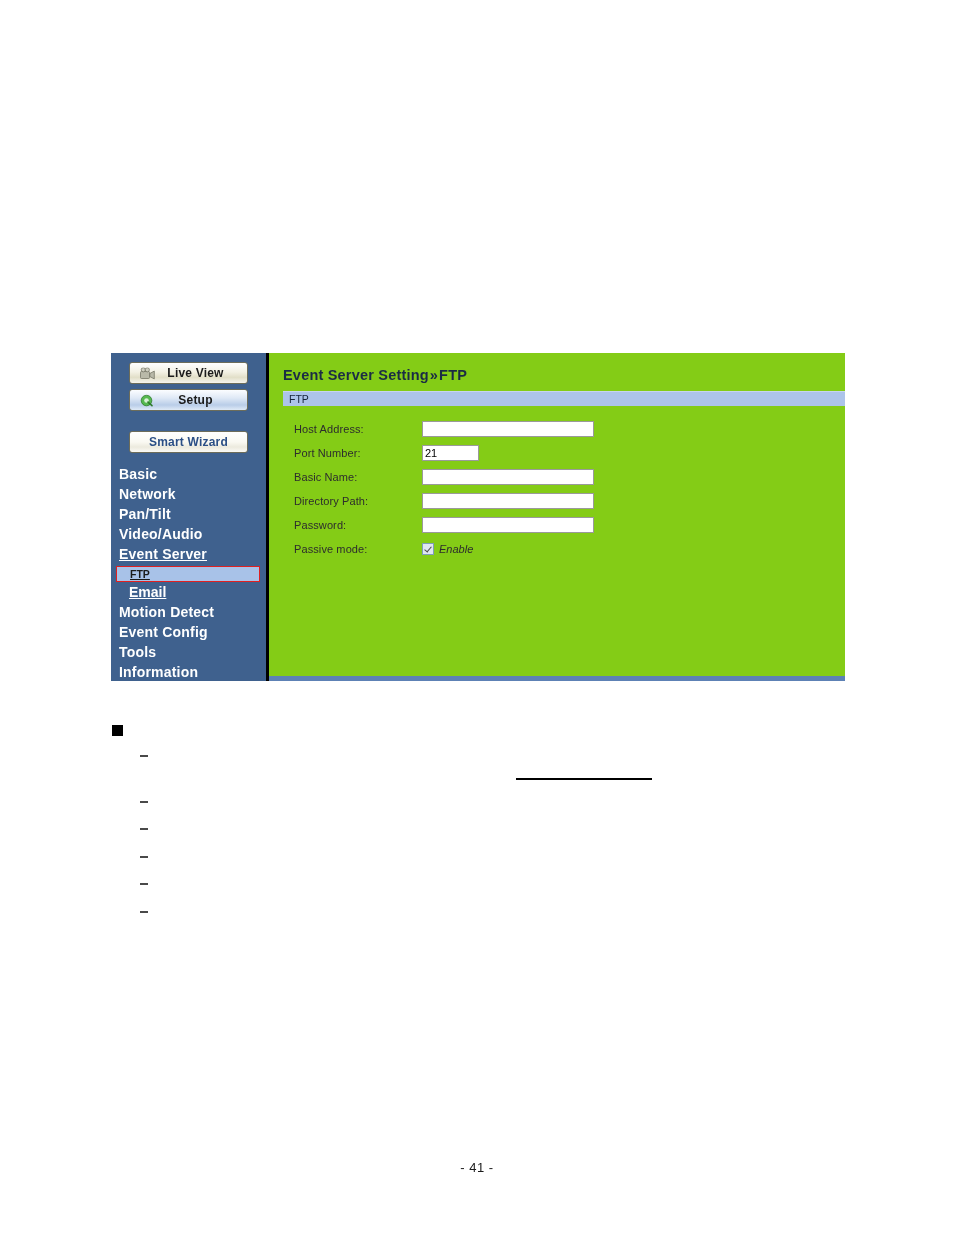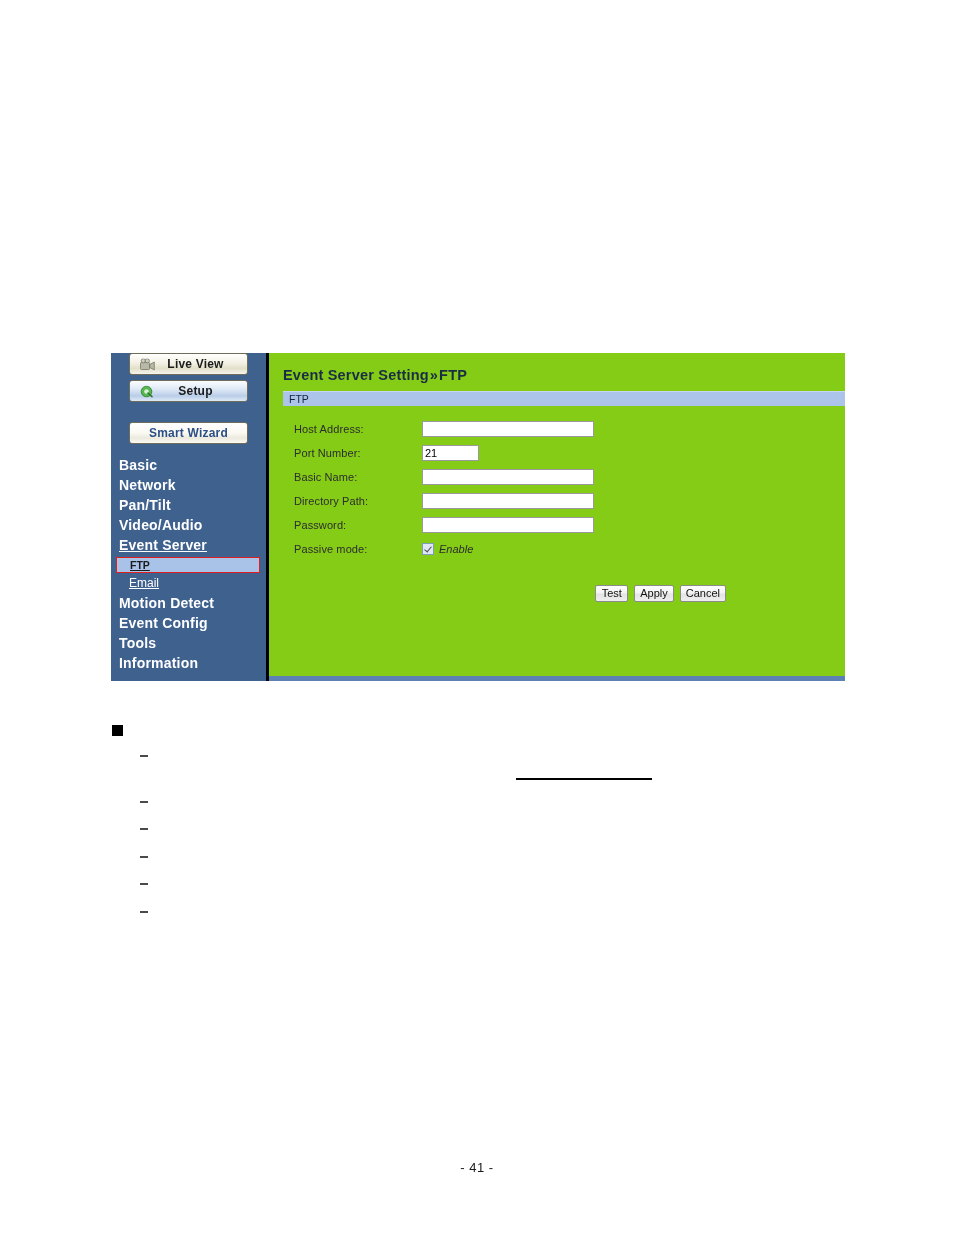--- a/index.html
+++ b/index.html
@@ -29,20 +29,21 @@
     box-sizing: border-box;
   }
 
   
   #sidebar {
     width: 155px;
     flex: 0 0 155px;
     background: #3f618e;
     position: relative;
     box-sizing: border-box;
+    margin-top: 9px;
   }
 
   .nav-btn {
     display: block;
     width: 119px;
     height: 22px;
     margin: 0 auto 5px auto;
     border: 1px solid #6d6d5a;
     border-radius: 3px;
     font-size: 12px;
@@ -92,22 +93,22 @@
     color: #ffffff;
     padding: 2px 0 3px 8px;
     line-height: 15px;
     cursor: pointer;
     letter-spacing: .2px;
   }
   .nav-item.underlined .txt {
     text-decoration: underline;
   }
   .nav-subitem {
-    font-size: 12px;
-    font-weight: normal;
+    font-size: 14px;
+    font-weight: bold;
     color: #ffffff;
     padding: 1px 0 1px 18px;
     line-height: 14px;
     cursor: pointer;
   }
   .nav-subitem .txt { text-decoration: underline; }
 
   #sidebar-subitem-ftp {
     background: #a8c2e8;
     color: #1b1b1b;
@@ -408,25 +409,20 @@
         <div class="form-row">
           <div class="form-label">Passive mode:</div>
           <div class="checkbox-wrap">
             <span class="checkbox"></span>
             <span class="checkbox-label">Enable</span>
           </div>
         </div>
 
       </div>
 
-      <div id="button-row">
-        <button class="form-button">Test</button>
-        <button class="form-button">Apply</button>
-        <button class="form-button">Cancel</button>
-      </div>
 
     </div>
     <div id="content-bottom-bar"></div>
   </div>
 </div>
 
 <div id="doc-notes">
   <span class="square-bullet" style="left:112px; top:725px;"></span>
   <span class="dash-bullet" style="left:140px; top:755px;"></span>
   <span class="dash-bullet" style="left:140px; top:801px;"></span>

